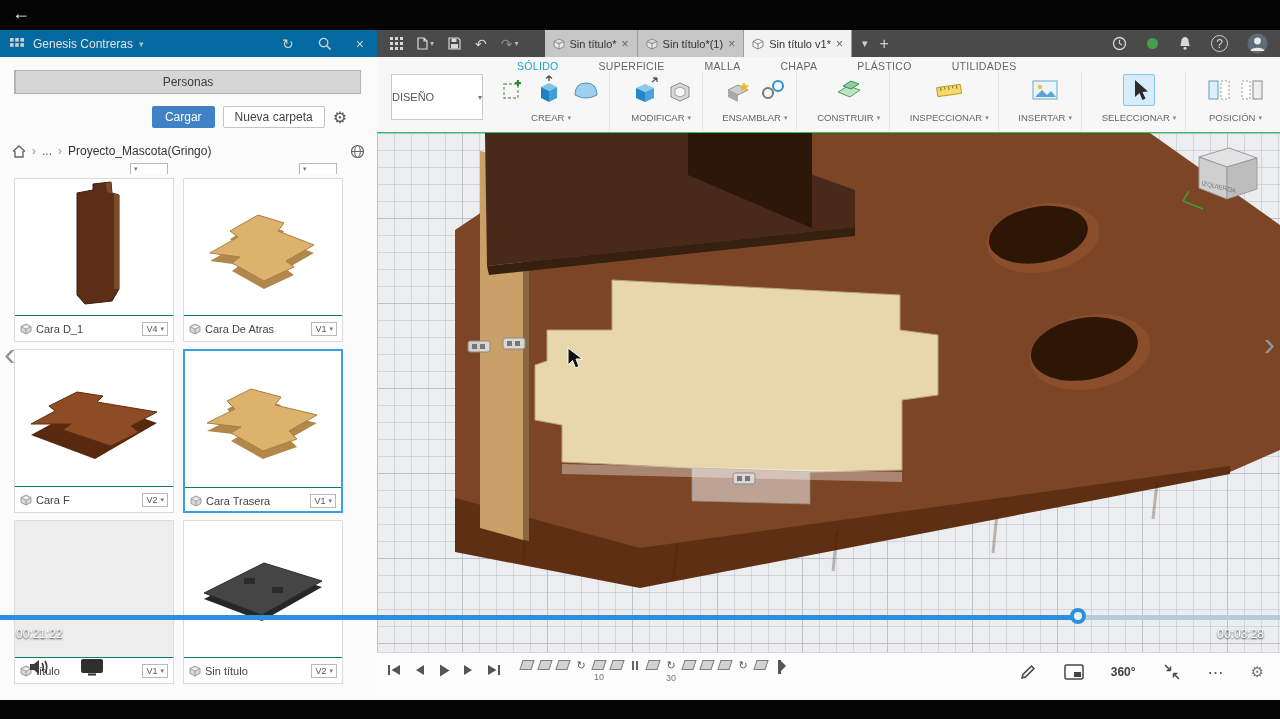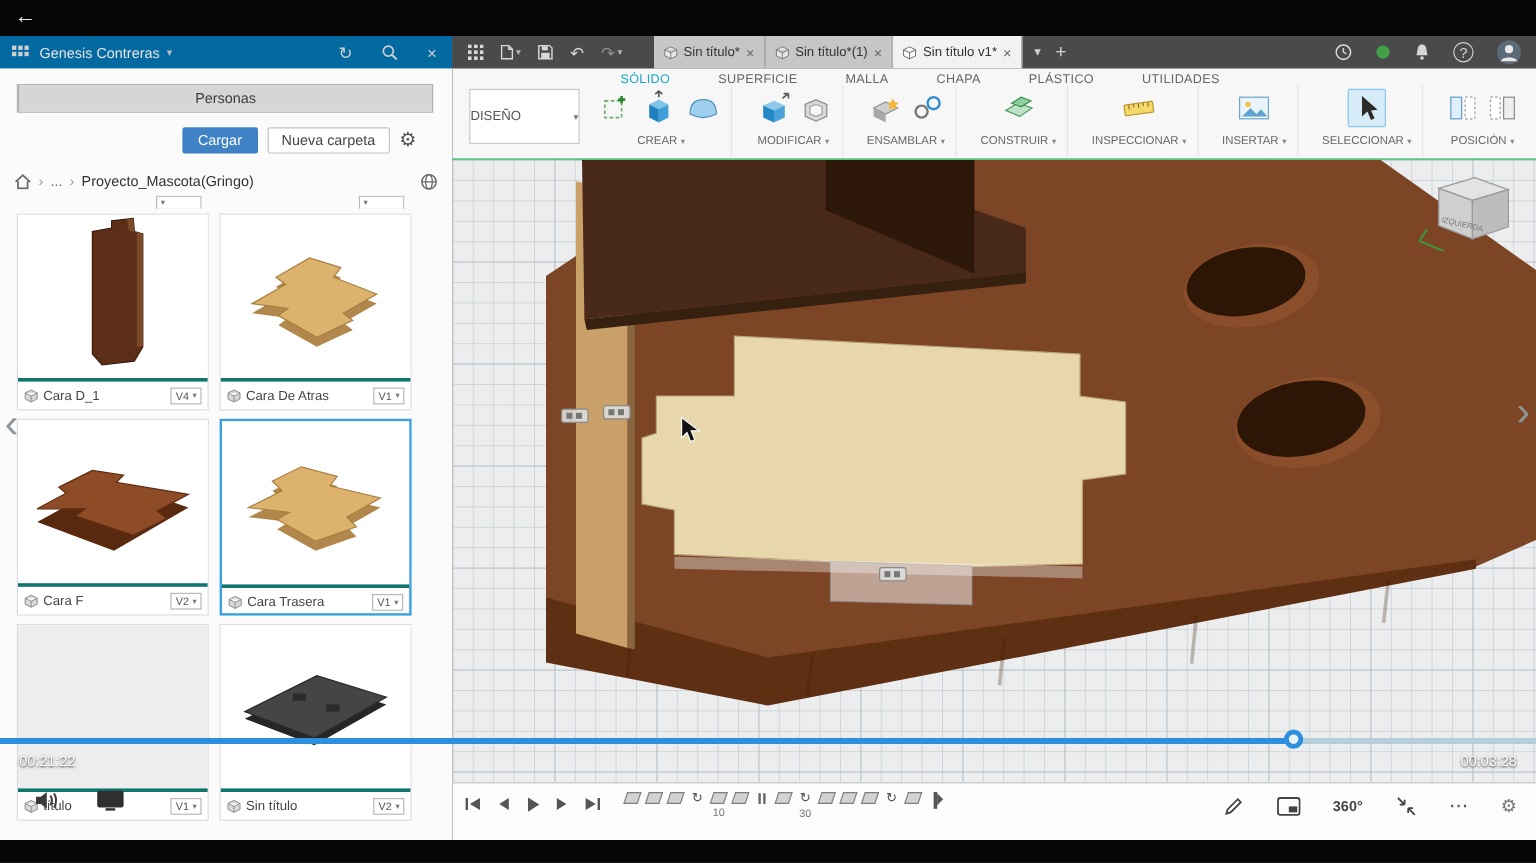--- a/index.html
+++ b/index.html
@@ -34,21 +34,21 @@
   #breadcrumb .sep{color:#999;}
   #breadcrumb .grow{flex:1;}
   
   .pbadge{position:absolute;top:133px;width:38px;height:11px;overflow:hidden;}
   .pbadge .vbadge{margin-top:0;}
   
   .card{position:absolute;width:160px;height:164px;background:#fff;border:1px solid #dcdcdc;box-sizing:border-box;cursor:pointer;}
   .card.sel{border:2px solid #39a1e0;}
   .card .thumb{height:136px;overflow:hidden;background:#fff;}
   .card.c4 .thumb{background:#ededed;}
-  .card .meta{height:26px;border-top:3px solid #0f766e;display:flex;align-items:center;padding:0 5px;gap:4px;box-sizing:border-box;}
+  .card .meta{height:26px;border-top:1px solid #0f766e;display:flex;align-items:center;padding:0 5px;gap:4px;box-sizing:border-box;}
   .card .cname{font-size:11px;color:#444;flex:1;white-space:nowrap;overflow:hidden;text-overflow:ellipsis;}
   .vbadge{border:1px solid #b8b8b8;background:#fff;font-size:9px;color:#555;display:flex;align-items:center;gap:3px;padding:1px 3px;cursor:pointer;}
   .vbadge .chev{font-size:7px;color:#777;}
   .cubeic{width:12px;height:12px;flex:none;}
 
   
   #qat{left:377px;top:30px;width:903px;height:27px;background:#4a4a4a;display:flex;align-items:center;z-index:6;}
   #qat .lic{margin-left:14px;color:#d8d8d8;font-size:14px;line-height:1;cursor:pointer;display:flex;align-items:center;gap:2px;}
   #qat .lic:first-child{margin-left:13px;}
   #qat .lic .tinychev{font-size:8px;color:#b5b5b5;}

